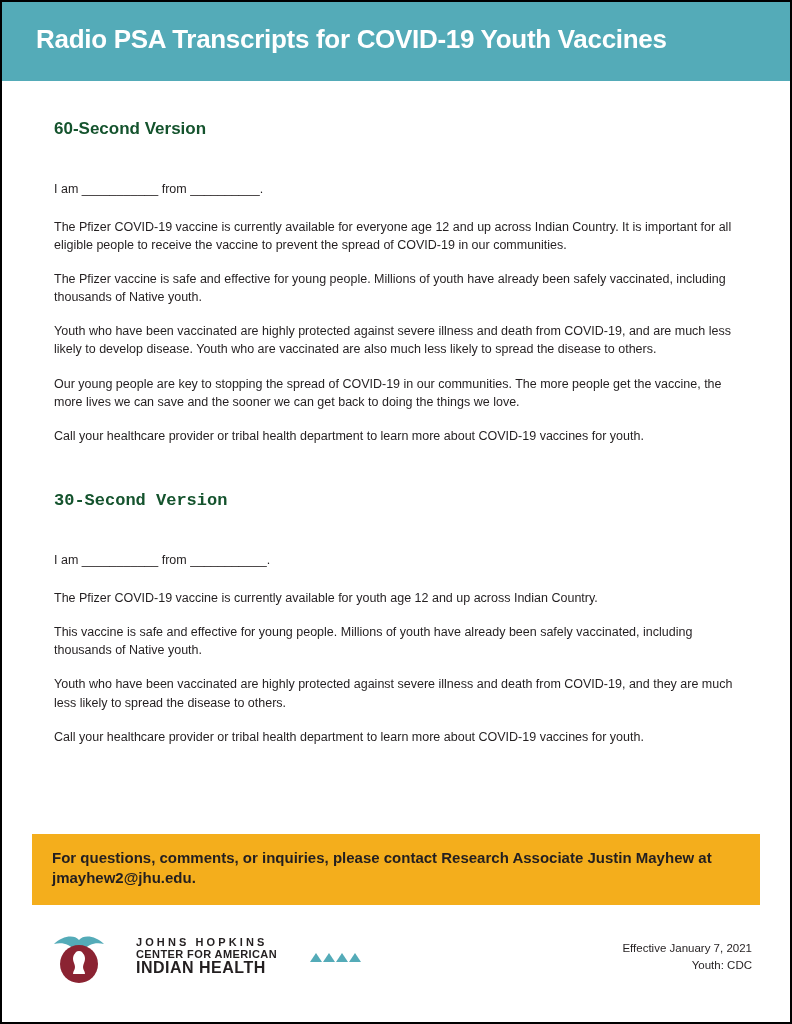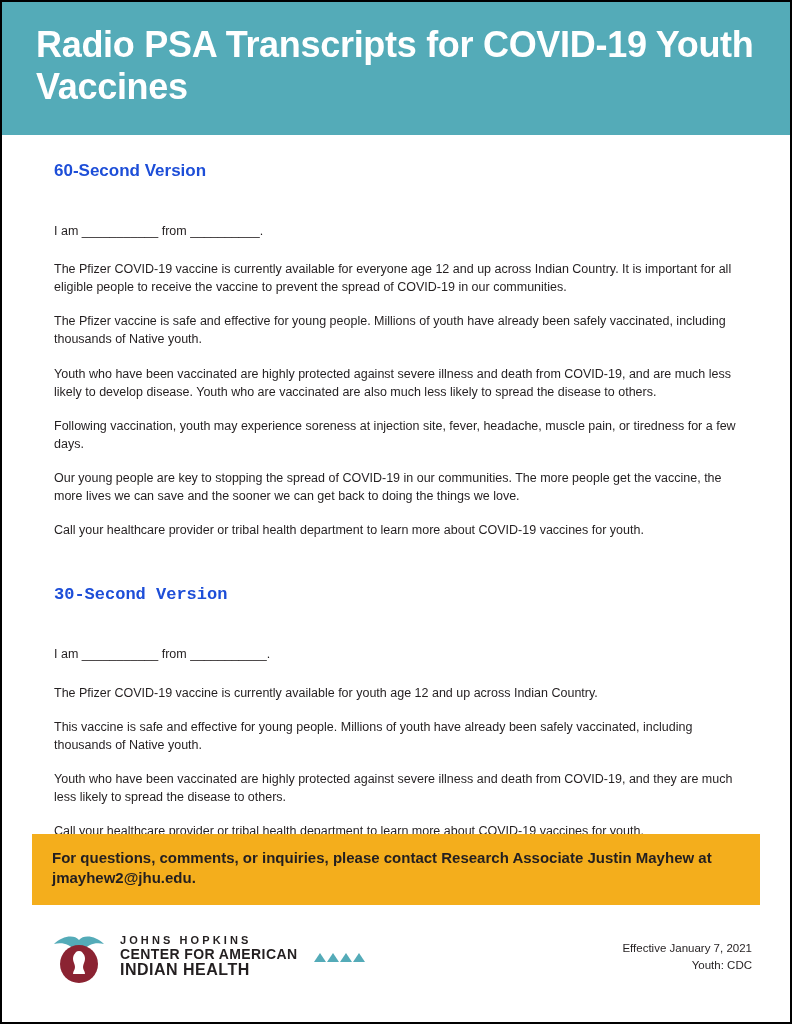--- a/index.html
+++ b/index.html
@@ -24,35 +24,35 @@
   }
   
   .header {
     background: #54abb8;
     padding: 22px 34px 26px 34px;
     box-sizing: border-box;
   }
   .header h1 {
     margin: 0;
     color: #ffffff;
-    font-size: 36px;
+    font-size: 26px;
     line-height: 1.18;
     font-weight: bold;
     letter-spacing: -0.3px;
   }
   
   .content {
     padding: 22px 48px 0 48px;
     box-sizing: border-box;
   }
   .section-title {
-    color: #1d4ed8;
+    color: #14532d;
     font-size: 17px;
     font-weight: bold;
-    margin: 4px 0 12px 0;
+    margin: 16px 0 12px 0;
   }
   .section-title.second {
     margin-top: 46px;
     font-family: Liberation Mono, monospace;
   }
   .para {
     font-size: 12.5px;
     line-height: 1.45;
     margin: 0 0 16px 0;
     color: #231f20;
@@ -90,39 +90,39 @@
     height: 70px;
     padding: 0 38px 0 46px;
     box-sizing: border-box;
     display: flex;
     align-items: center;
     justify-content: space-between;
   }
   .logo {
     display: flex;
     align-items: center;
-    gap: 10px;
+    gap: 26px;
   }
   .logo-mark {
     width: 62px;
     height: 58px;
     position: relative;
   }
   .logo-text {
     line-height: 1.05;
   }
   .logo-text .l1 {
     font-size: 11px;
     letter-spacing: 3.1px;
     color: #231f20;
     font-weight: bold;
     display: block;
   }
   .logo-text .l2 {
-    font-size: 14px;
+    font-size: 11px;
     letter-spacing: 0.4px;
     color: #231f20;
     font-weight: bold;
     display: block;
   }
   .logo-text .l3 {
     font-size: 16px;
     letter-spacing: 0.5px;
     color: #231f20;
     font-weight: bold;
@@ -159,21 +159,20 @@
   </div>
 
   <div class="content">
 
     <div class="section-block">
       <h2 class="section-title">60-Second Version</h2>
       <p class="para lead">I am ___________ from __________.</p>
       <p class="para">The Pfizer COVID-19 vaccine is currently available for everyone age 12 and up across Indian Country. It is important for all eligible people to receive the vaccine to prevent the spread of COVID-19 in our communities.</p>
       <p class="para">The Pfizer vaccine is safe and effective for young people. Millions of youth have already been safely vaccinated, including thousands of Native youth.</p>
       <p class="para">Youth who have been vaccinated are highly protected against severe illness and death from COVID-19, and are much less likely to develop disease. Youth who are vaccinated are also much less likely to spread the disease to others.</p>
-      <p class="para">Following vaccination, youth may experience soreness at injection site, fever, headache, muscle pain, or tiredness for a few days.</p>
       <p class="para">Our young people are key to stopping the spread of COVID-19 in our communities. The more people get the vaccine, the more lives we can save and the sooner we can get back to doing the things we love.</p>
       <p class="para">Call your healthcare provider or tribal health department to learn more about COVID-19 vaccines for youth.</p>
     </div>
 
     <div class="section-block">
       <h2 class="section-title second">30-Second Version</h2>
       <p class="para lead">I am ___________ from ___________.</p>
       <p class="para">The Pfizer COVID-19 vaccine is currently available for youth age 12 and up across Indian Country.</p>
       <p class="para">This vaccine is safe and effective for young people. Millions of youth have already been safely vaccinated, including thousands of Native youth.</p>
       <p class="para">Youth who have been vaccinated are highly protected against severe illness and death from COVID-19, and they are much less likely to spread the disease to others.</p>

